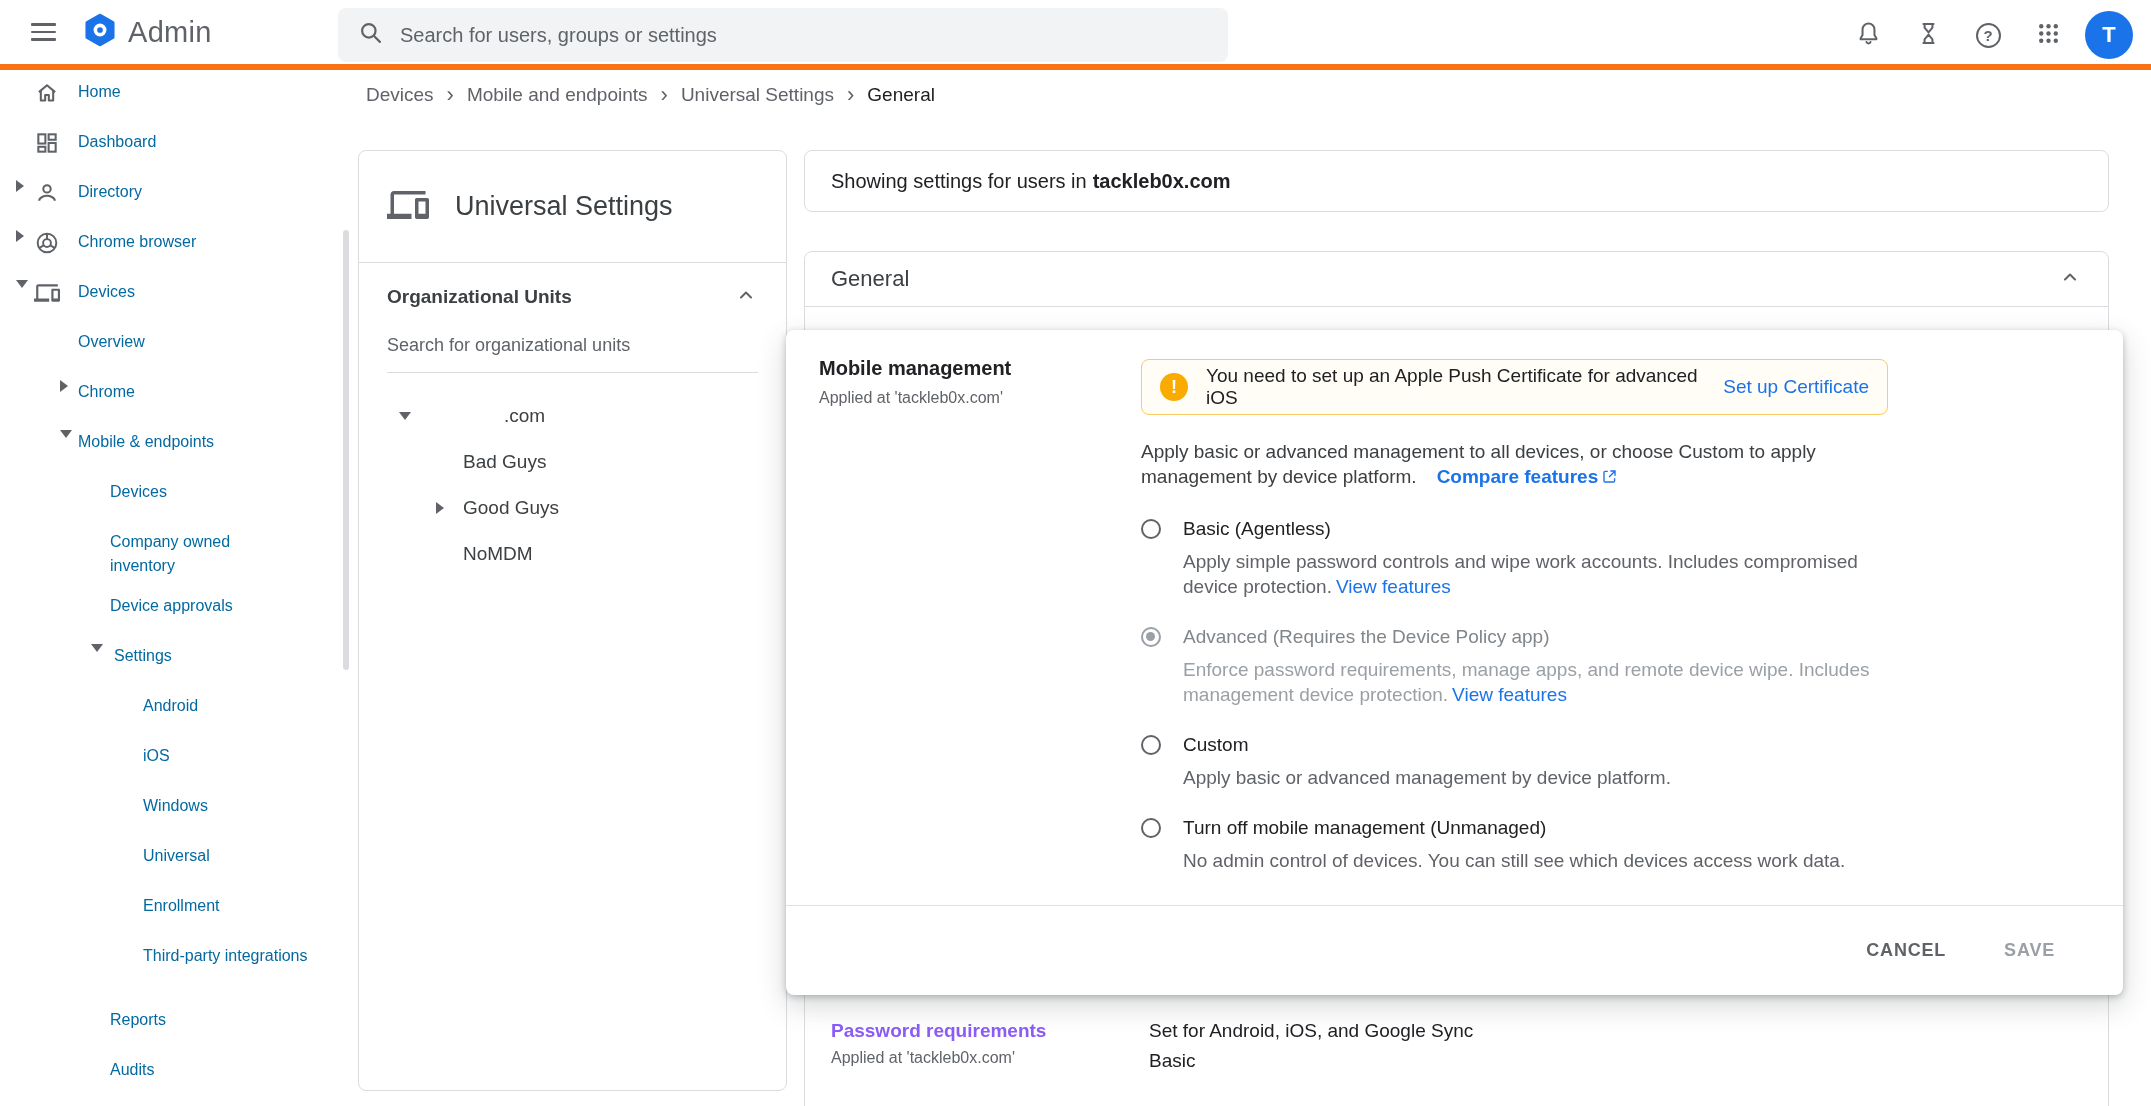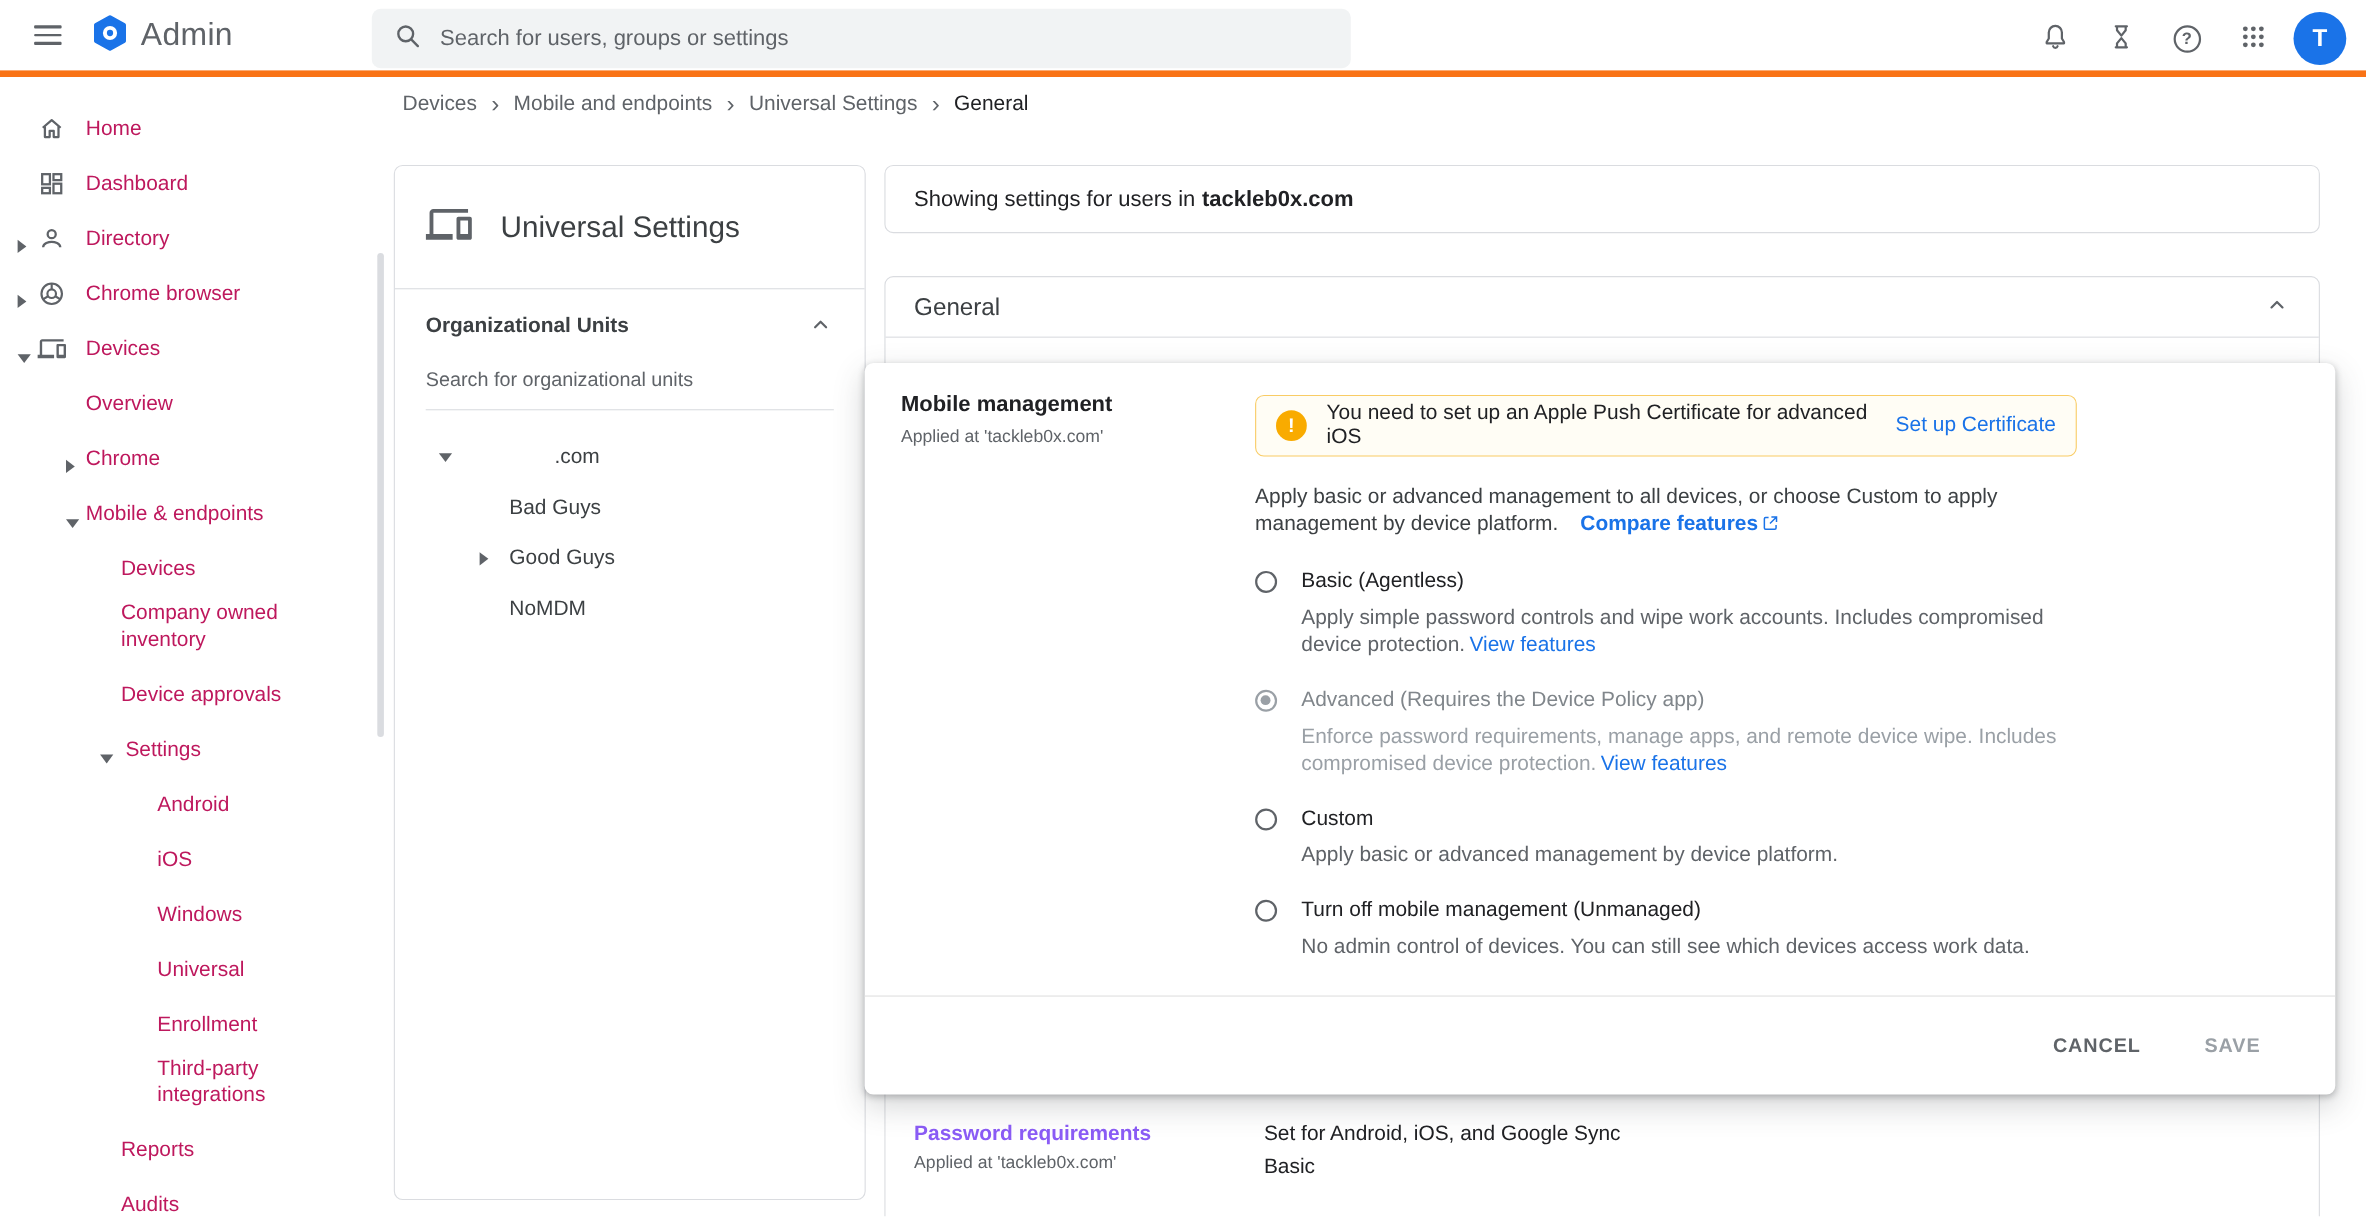--- a/index.html
+++ b/index.html
@@ -30,22 +30,22 @@
   .tb-icon-btn { width:46px; height:46px; border:none; background:transparent; display:flex;
     align-items:center; justify-content:center; cursor:pointer; border-radius:50%; }
   .help-circle { width:25px; height:25px; border:2px solid #5f6368; border-radius:50%;
     display:flex; align-items:center; justify-content:center; font-size:15px; font-weight:bold; color:#5f6368; }
   .avatar { width:48px; height:48px; border-radius:50%; background:#1a73e8; color:#fff;
     font-size:22px; font-weight:bold; display:flex; align-items:center; justify-content:center; border:none; cursor:pointer; }
 
   
   .sidebar { position:absolute; top:70px; left:0; width:351px; bottom:0; background:#fff;
     padding-top:10px; overflow:hidden; }
-  .nav-item { position:relative; height:50px; display:flex; align-items:flex-end;
-    font-size:19px; color:#be185d; cursor:pointer; }
+  .nav-item { position:relative; height:50px; display:flex; align-items:flex-start;
+    font-size:16px; color:#0369a1; cursor:pointer; }
   .nav-item.two-line { height:64px; }
   .nav-item .lbl { line-height:24px; }
   .nav-item.two-line .lbl { width:175px; }
   .ic { position:absolute; left:33px; width:28px; display:flex; justify-content:center; }
   .lbl.ml0 { margin-left:78px; }
   .lbl.ml2 { margin-left:110px; }
   .lbl.ml2s { margin-left:114px; }
   .lbl.ml3 { margin-left:143px; }
   .caret { position:absolute; width:0; height:0; }
   .caret.right { border-top:6px solid transparent; border-bottom:6px solid transparent; border-left:8px solid #5f6368; }
@@ -437,21 +437,21 @@
           <span class="opt-title">Basic (Agentless)</span>
         </div>
         <div class="opt-desc"><span>Apply simple password controls and wipe work accounts. Includes compromised device protection.</span><a class="link">View features</a></div>
       </div>
 
       <div class="option selected disabled">
         <div class="opt-row">
           <span class="radio"></span>
           <span class="opt-title">Advanced (Requires the Device Policy app)</span>
         </div>
-        <div class="opt-desc"><span>Enforce password requirements, manage apps, and remote device wipe. Includes compromised device protection.</span><a class="link">View features</a></div>
+        <div class="opt-desc"><span>Enforce password requirements, manage apps, and remote device wipe. Includes management device protection.</span><a class="link">View features</a></div>
       </div>
 
       <div class="option">
         <div class="opt-row">
           <span class="radio"></span>
           <span class="opt-title">Custom</span>
         </div>
         <div class="opt-desc"><span>Apply basic or advanced management by device platform.</span></div>
       </div>
 

